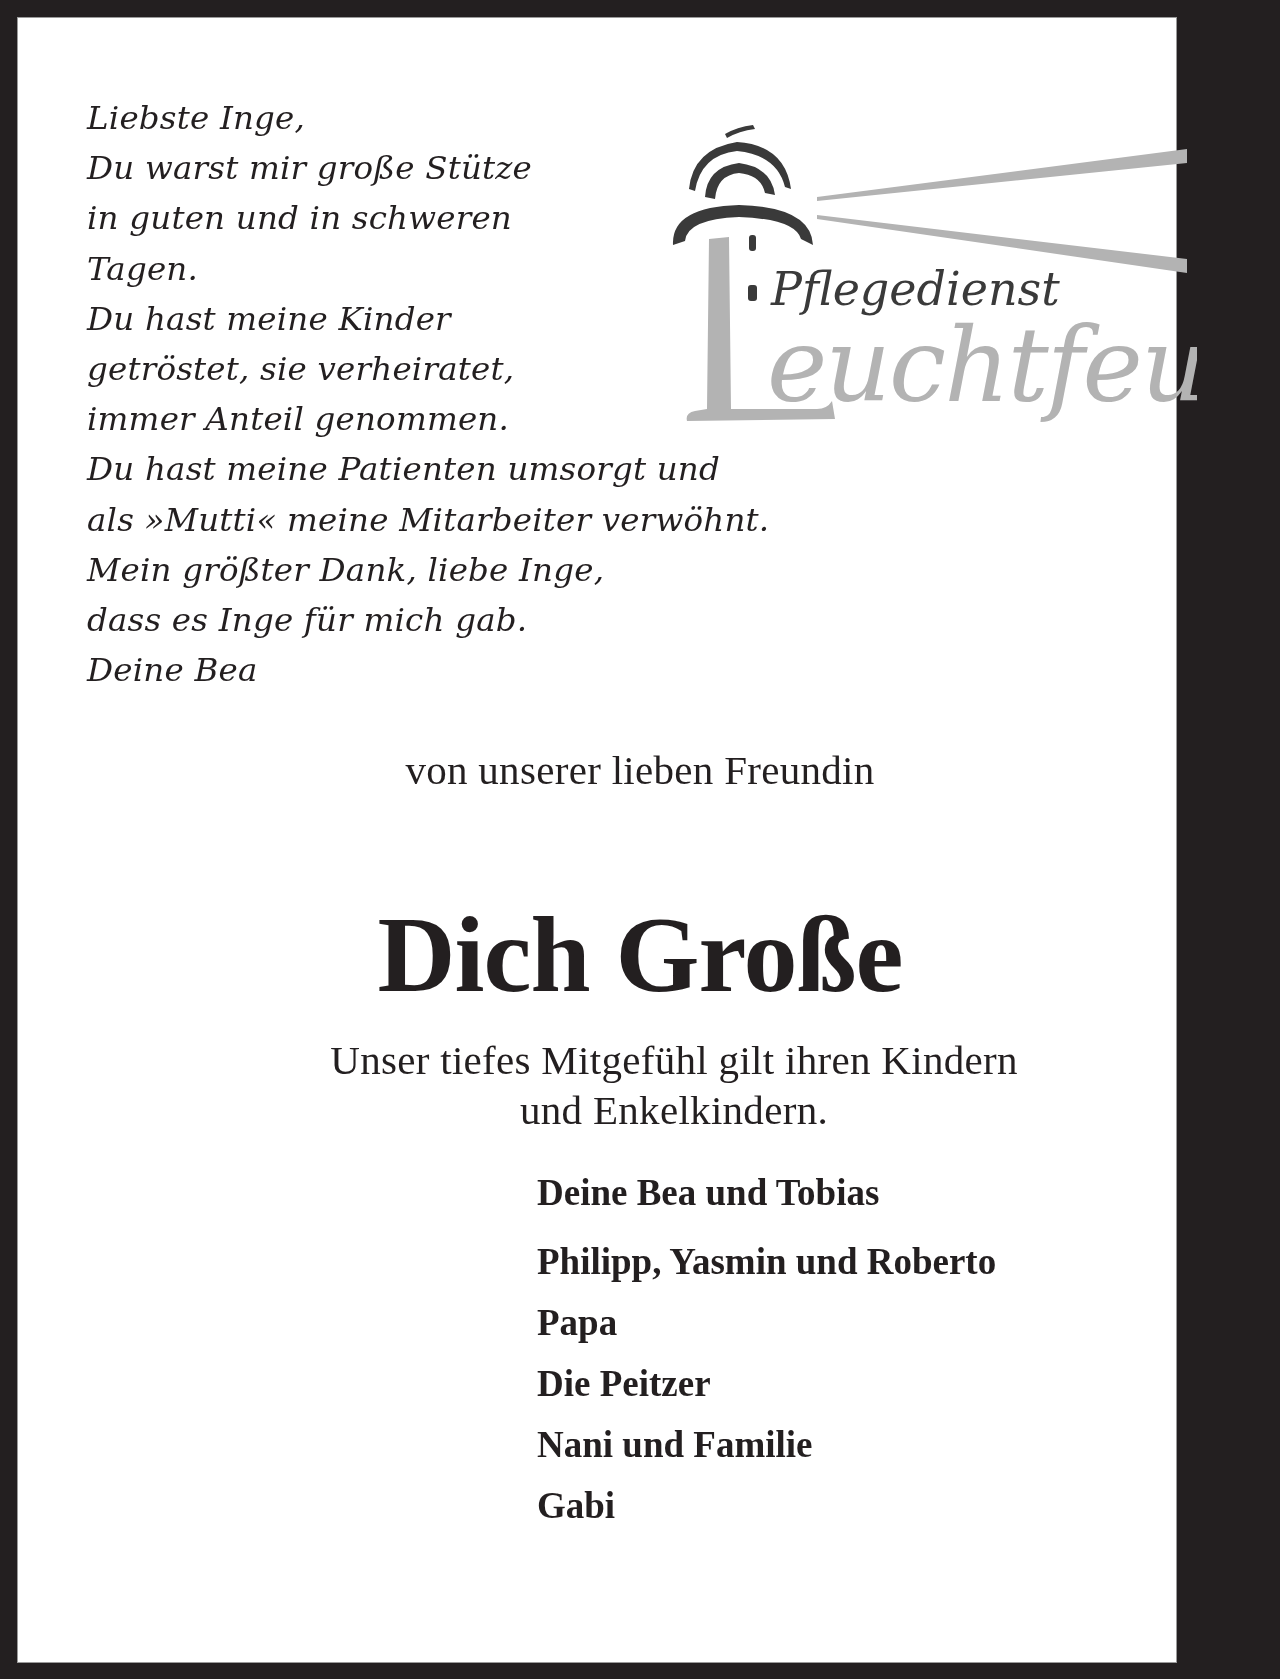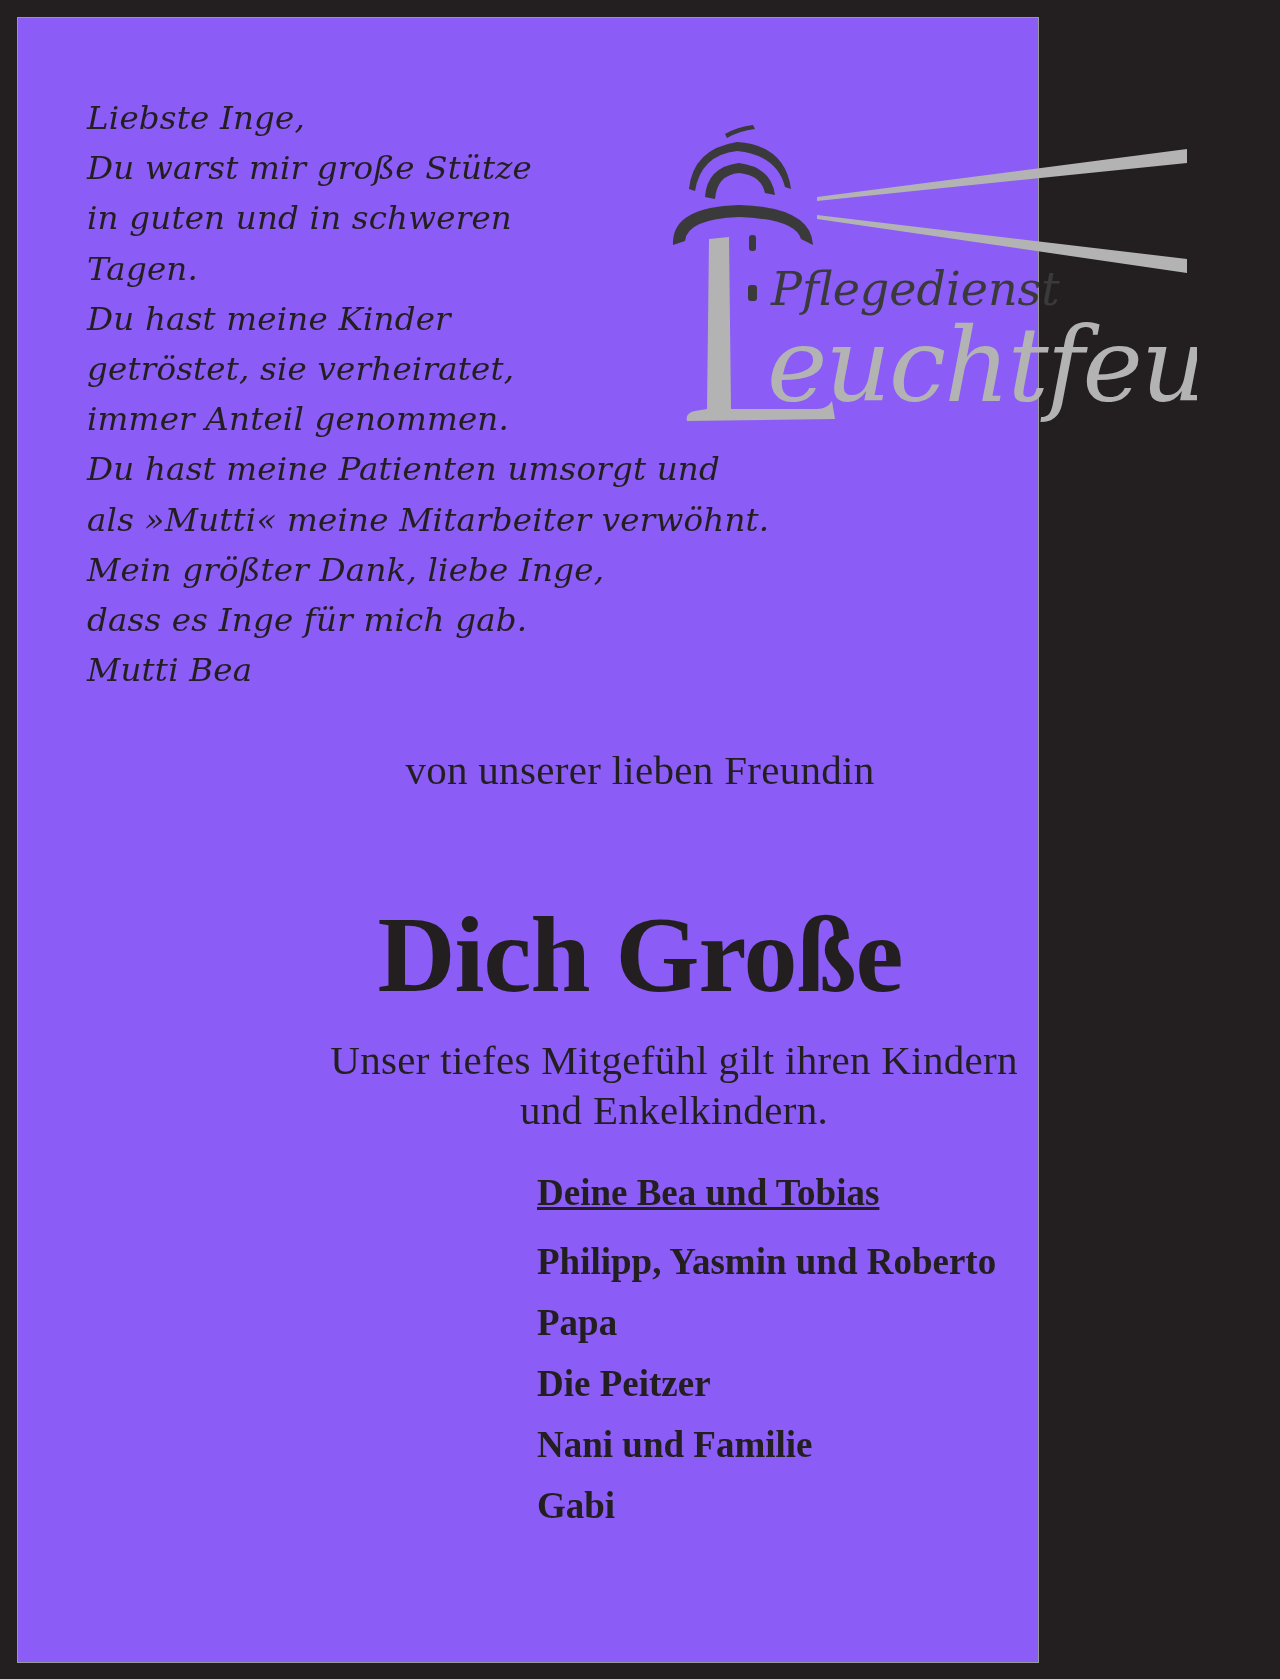--- a/index.html
+++ b/index.html
@@ -7,22 +7,22 @@
     width: 1280px; height: 1679px;
     background: #231f20;
     position: relative;
     overflow: hidden;
     font-family: "DejaVu Serif", serif;
     color: #231f20;
   }
   .sheet {
     position: absolute;
     left: 17px; top: 17px;
-    width: 1022px; height: 1646px;
-    background: #8b5cf6;
+    width: 1160px; height: 1646px;
+    background: #ffffff;
     box-shadow: inset 0 0 0 1px #9a9a9a;
   }
   .poem {
     position: absolute;
     left: 70px; top: 76px;
     margin: 0;
     font-family: "DejaVu Serif", serif;
     font-style: italic;
     font-size: 32.5px;
     line-height: 50.2px;
@@ -74,40 +74,40 @@
     font-family: "Liberation Serif", serif;
     font-weight: bold;
     font-size: 37px;
     color: #231f20;
   }
   .signers li {
     height: 61px;
     line-height: 61px;
     white-space: nowrap;
   }
-  .signers li:first-child { height: 64px; line-height: 52px; text-decoration: underline; }
+  .signers li:first-child { height: 64px; line-height: 52px; }
 </style>
 </head>
 <body>
 
 <div class="sheet">
 
   <p class="poem">
     <span class="line">Liebste Inge,</span>
     <span class="line">Du warst mir große Stütze</span>
     <span class="line">in guten und in schweren</span>
     <span class="line">Tagen.</span>
     <span class="line">Du hast meine Kinder</span>
     <span class="line">getröstet, sie verheiratet,</span>
     <span class="line">immer Anteil genommen.</span>
     <span class="line">Du hast meine Patienten umsorgt und</span>
     <span class="line">als »Mutti« meine Mitarbeiter verwöhnt.</span>
     <span class="line">Mein größter Dank, liebe Inge,</span>
     <span class="line">dass es Inge für mich gab.</span>
-    <span class="line">Mutti Bea</span>
+    <span class="line">Deine Bea</span>
   </p>
 
   <div class="logo">
     <svg viewBox="0 0 530 330" xmlns="http://www.w3.org/2000/svg">
 
       <polygon points="150,88 520,40 520,54 150,92" fill="#b3b3b3"></polygon>
       <polygon points="150,106 520,150 520,164 150,110" fill="#b3b3b3"></polygon>
 
       <path d="M42,130 L62,128 L64,300 L150,300 Q160,300 165,292 L168,310 L20,312 Q18,304 28,302 L40,300 Z" fill="#b3b3b3"></path>
 

